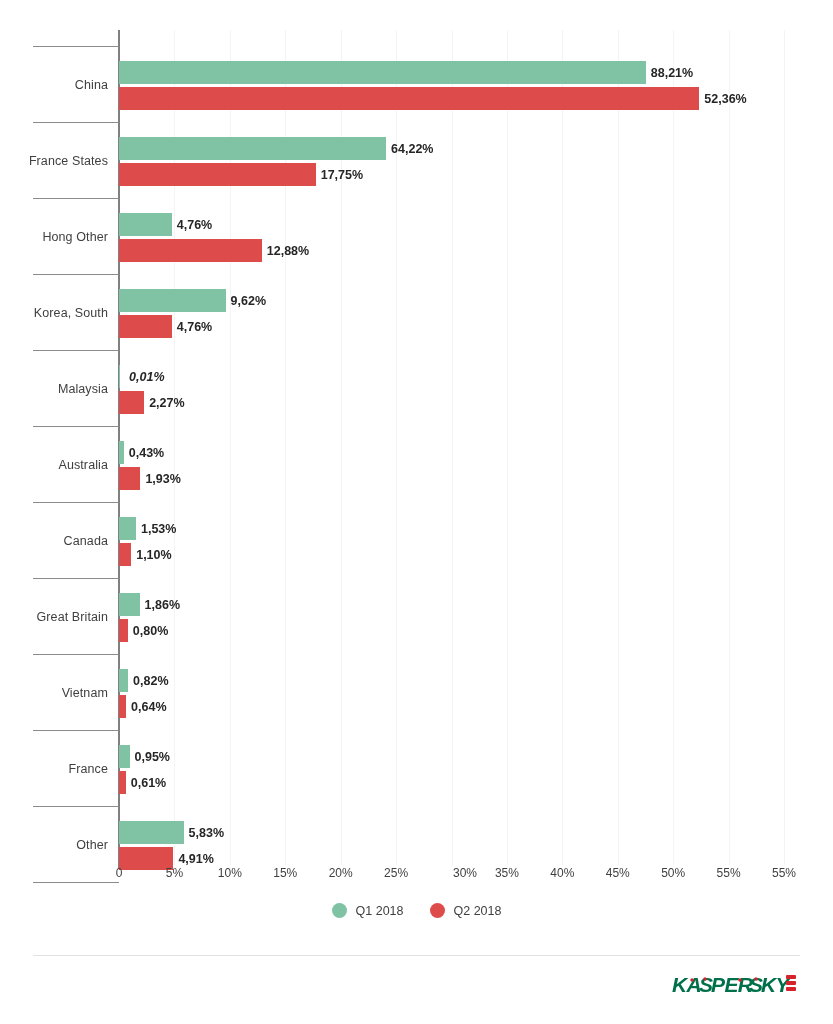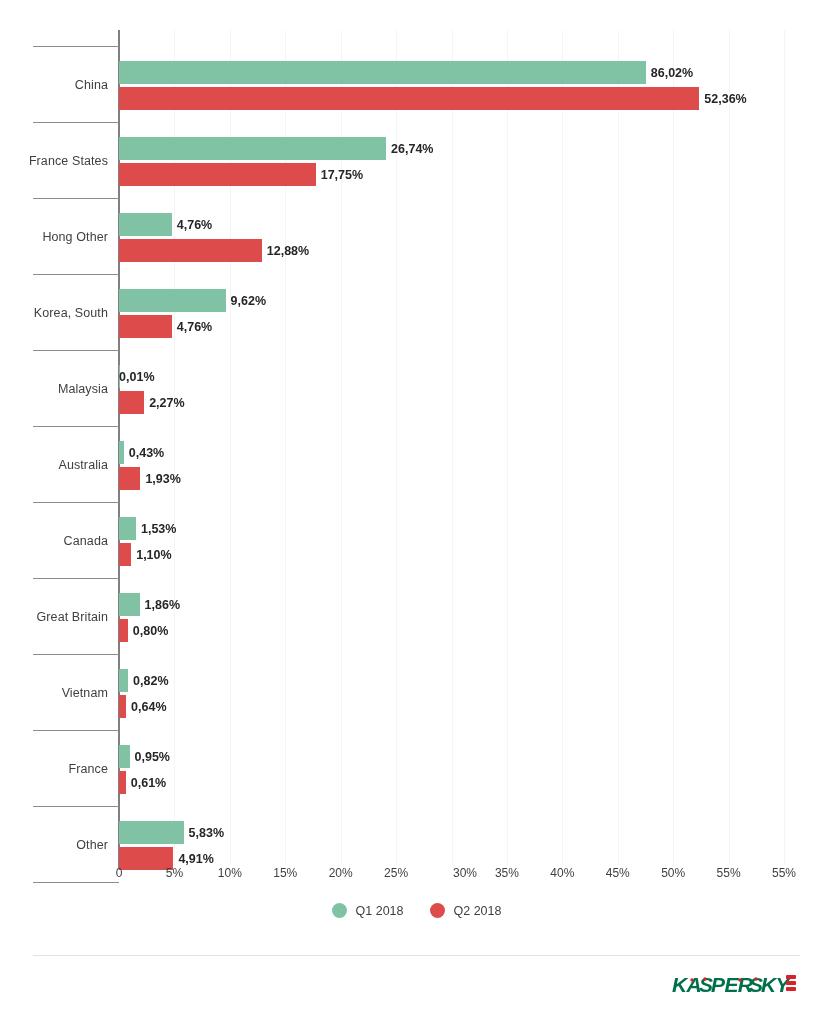--- a/index.html
+++ b/index.html
@@ -187,34 +187,34 @@
       <div class="sep" style="top: 806px;"></div>
       <div class="sep" style="top: 882px;"></div>
     </div>
 
   <div id="rows">
       <div class="row" style="top: 47px;">
         <div class="cat-label">China</div>
         <div class="bars">
           <div class="bar-wrap q1">
             <div class="bar q1" title="Q1 2018 — China — 47,53%" style="width: 526.791px; background: rgb(127, 195, 164);"></div>
-            <div class="bar-value">86,02%</div>
+            <div class="bar-value">88,21%</div>
           </div>
           <div class="bar-wrap q2">
             <div class="bar q2" title="Q2 2018 — China — 52,36%" style="width: 580.323px; background: rgb(221, 75, 75);"></div>
             <div class="bar-value">52,36%</div>
           </div>
         </div>
       </div>
       <div class="row" style="top: 123px;">
         <div class="cat-label">France States</div>
         <div class="bars">
           <div class="bar-wrap q1">
             <div class="bar q1" title="Q1 2018 — United States — 24,10%" style="width: 267.108px; background: rgb(127, 195, 164);"></div>
-            <div class="bar-value">26,74%</div>
+            <div class="bar-value">64,22%</div>
           </div>
           <div class="bar-wrap q2">
             <div class="bar q2" title="Q2 2018 — United States — 17,75%" style="width: 196.729px; background: rgb(221, 75, 75);"></div>
             <div class="bar-value">17,75%</div>
           </div>
         </div>
       </div>
       <div class="row" style="top: 199px;">
         <div class="cat-label">Hong Other</div>
         <div class="bars">
@@ -239,21 +239,21 @@
             <div class="bar q2" title="Q2 2018 — Korea, South — 4,76%" style="width: 52.7567px; background: rgb(221, 75, 75);"></div>
             <div class="bar-value">4,76%</div>
           </div>
         </div>
       </div>
       <div class="row" style="top: 351px;">
         <div class="cat-label">Malaysia</div>
         <div class="bars">
           <div class="bar-wrap q1">
             <div class="bar q1" title="Q1 2018 — Malaysia — 0,01%" style="width: 0.110833px; background: rgb(127, 195, 164);"></div>
-            <div class="bar-value" style="margin-left: 0;">0,01%</div>
+            <div class="bar-value" style="margin-left: 10px; font-style: italic;">0,01%</div>
           </div>
           <div class="bar-wrap q2">
             <div class="bar q2" title="Q2 2018 — Malaysia — 2,27%" style="width: 25.1592px; background: rgb(221, 75, 75);"></div>
             <div class="bar-value">2,27%</div>
           </div>
         </div>
       </div>
       <div class="row" style="top: 427px;">
         <div class="cat-label">Australia</div>
         <div class="bars">

